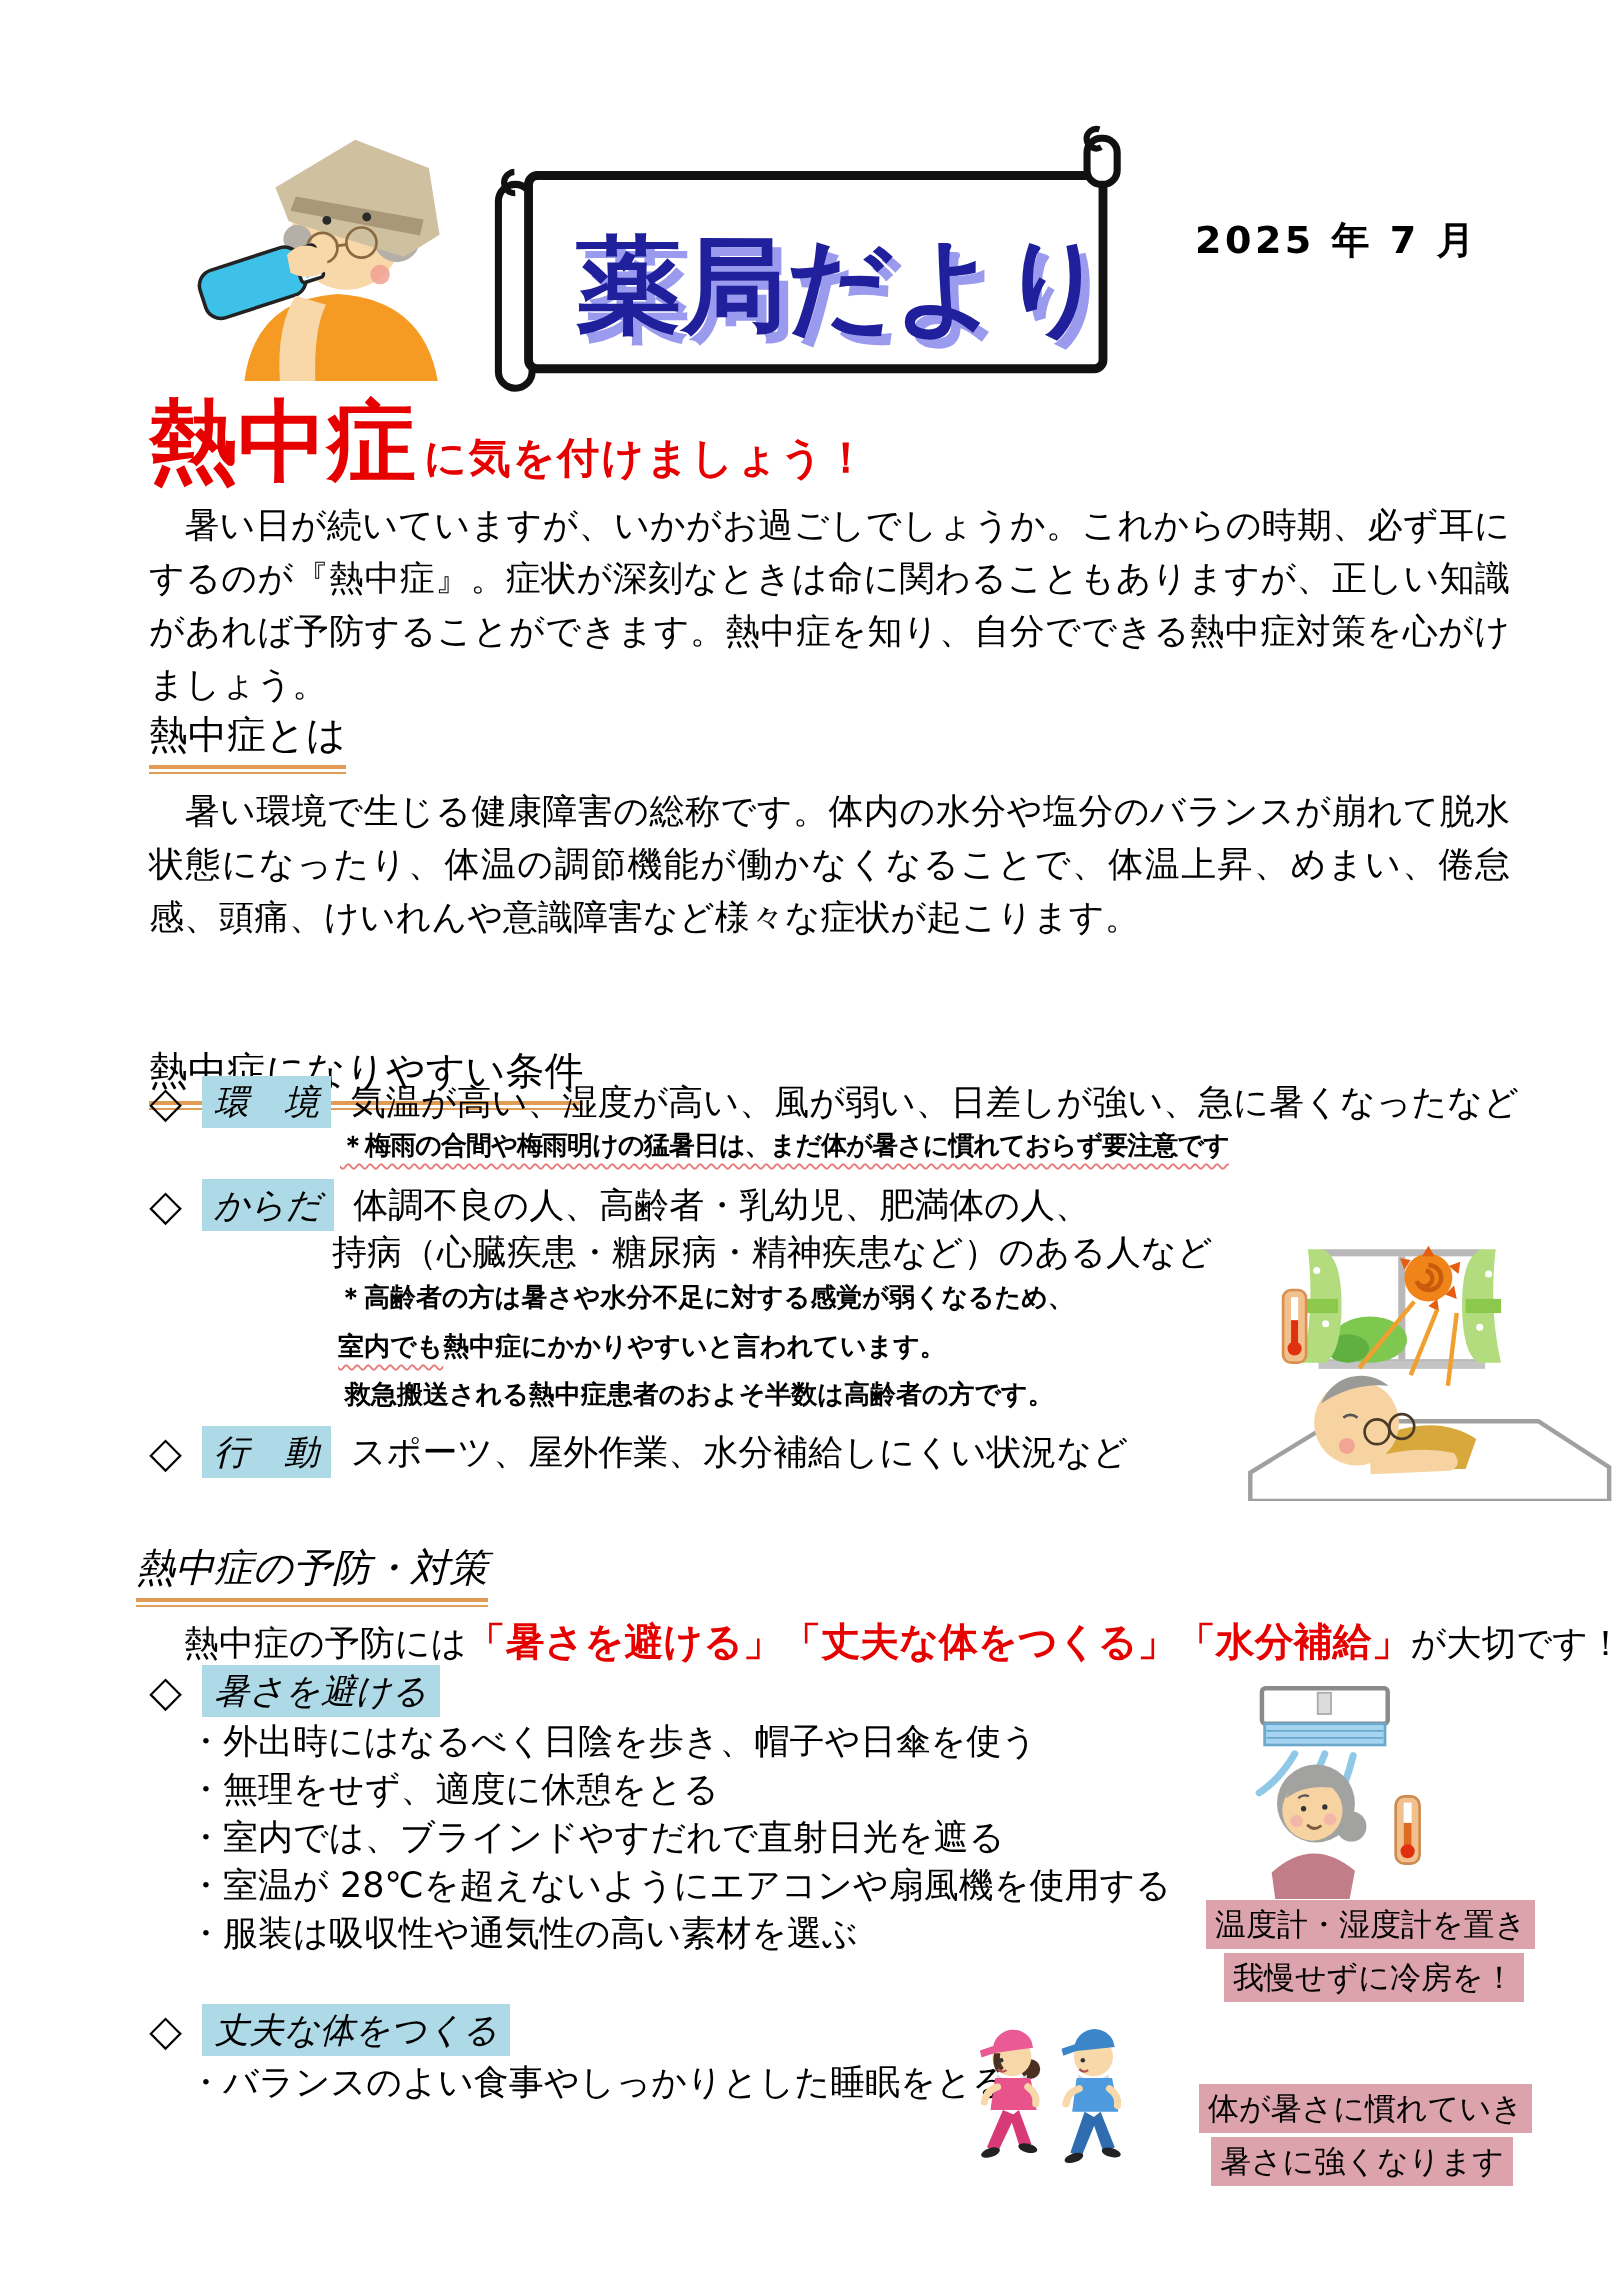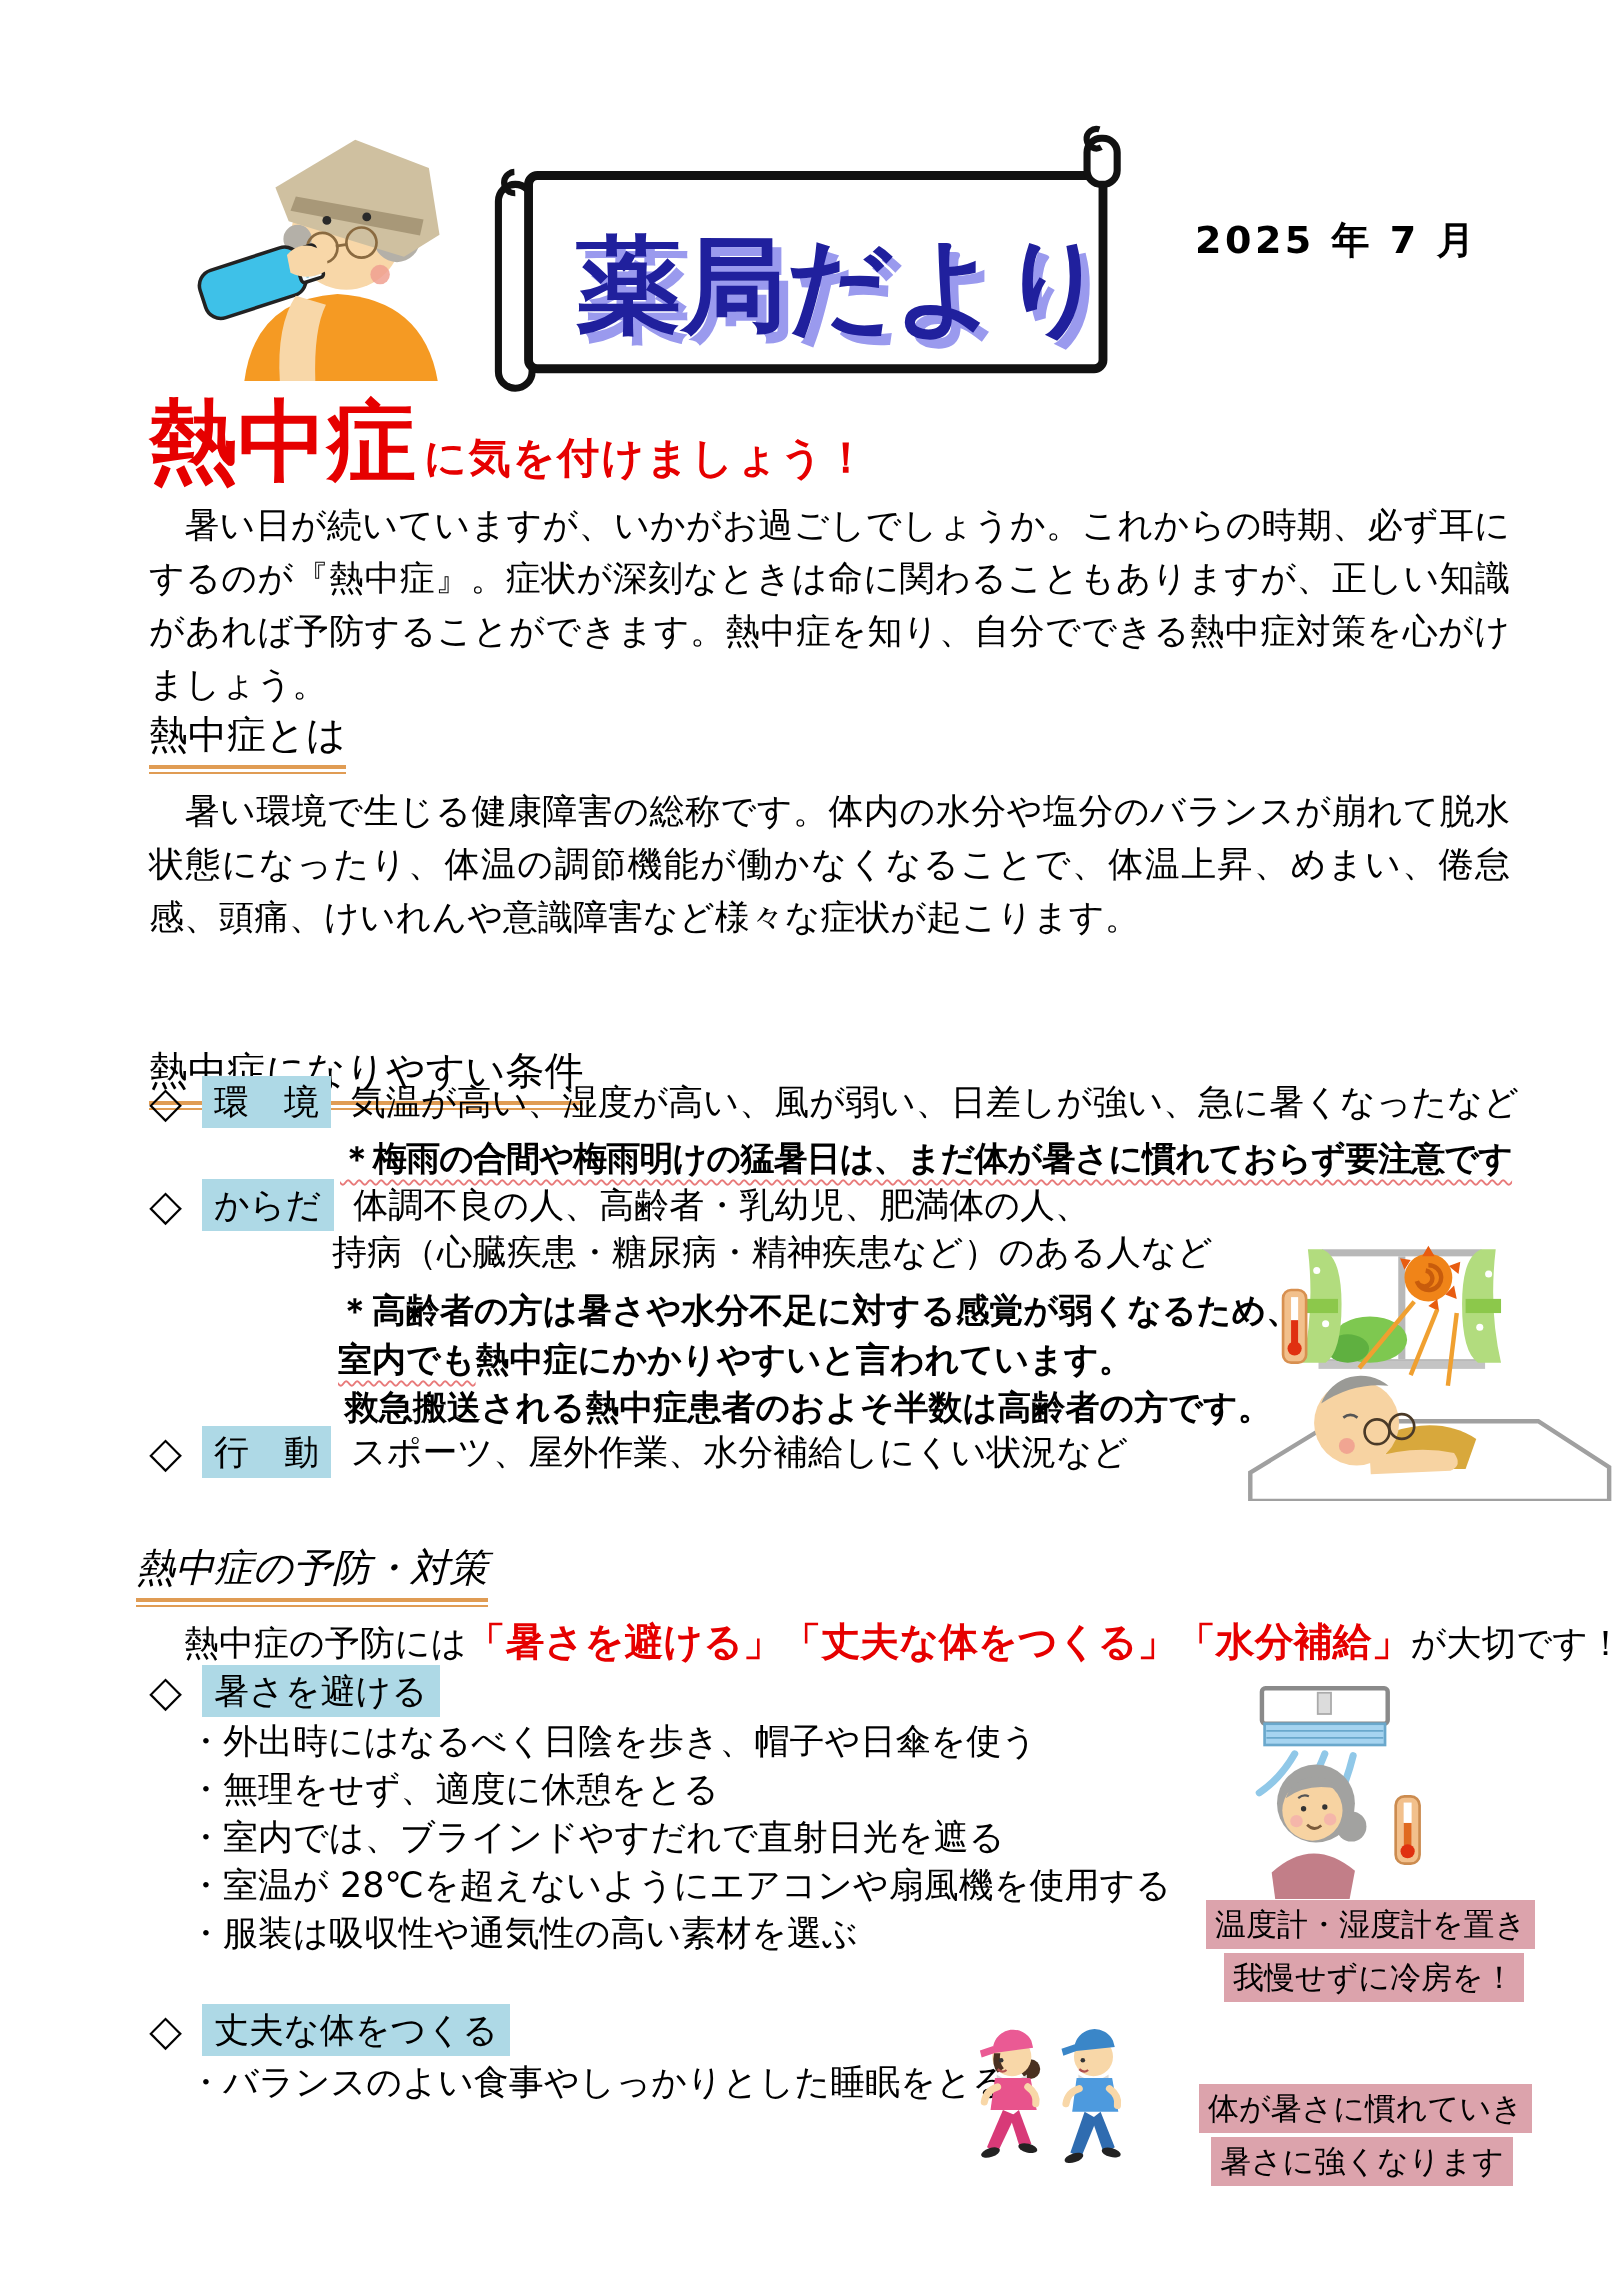--- a/index.html
+++ b/index.html
@@ -10,26 +10,26 @@
   .headline-big{font-size:89px;font-weight:bold;color:#e60000;line-height:1;}
   .headline-rest{font-size:42px;font-weight:bold;color:#e60000;letter-spacing:1.8px;}
   .headline{display:flex;align-items:baseline;gap:8px;}
   .date{font-size:38px;font-weight:bold;letter-spacing:3.5px;}
   .banner-title{font-size:105px;font-weight:bold;color:#20209d;
                 text-shadow:8.9px 8.9px 0 #9a9aee;white-space:nowrap;}
   .sec-title{display:inline-block;font-size:39px;line-height:1.2;}
   .dline{margin-top:6.2px;height:3.5px;border-top:4.4px solid #e09c54;border-bottom:2.7px solid #e09c54;}
   .row{display:flex;align-items:center;gap:19.5px;font-size:35px;white-space:nowrap;}
   .diamond{font-size:43px;line-height:1;}
-  .hl-blue{background:#aed9e6;padding:2.7px 12.4px;}
+  .hl-blue{background:#aed9e6;padding:2.7px 12.4px;font-style:italic;}
   .hl-pink{background:#dca3ac;padding:3.5px 8.9px;font-size:31px;white-space:nowrap;text-align:right;}
   .red{color:#e60000;}
   .lead{font-size:35px;white-space:nowrap;}
   .lead .red{font-size:39px;font-weight:bold;}
-  .note{font-weight:bold;font-size:34px;white-space:nowrap;margin-top:8px;}
+  .note{font-weight:bold;font-size:26px;white-space:nowrap;}
   .wavy{text-decoration:underline;text-decoration-style:wavy;
         text-decoration-color:#e87a7a;text-decoration-thickness:1.8px;text-underline-offset:8.9px;}
   .tight{letter-spacing:-0.9px;}
   .bullets div{height:48px;line-height:48px;font-size:35px;white-space:nowrap;}
   .bullets2 div{height:50px;line-height:50px;font-size:35px;white-space:nowrap;}
 </style>
 </head>
 <body>
 
 <div class="page">

